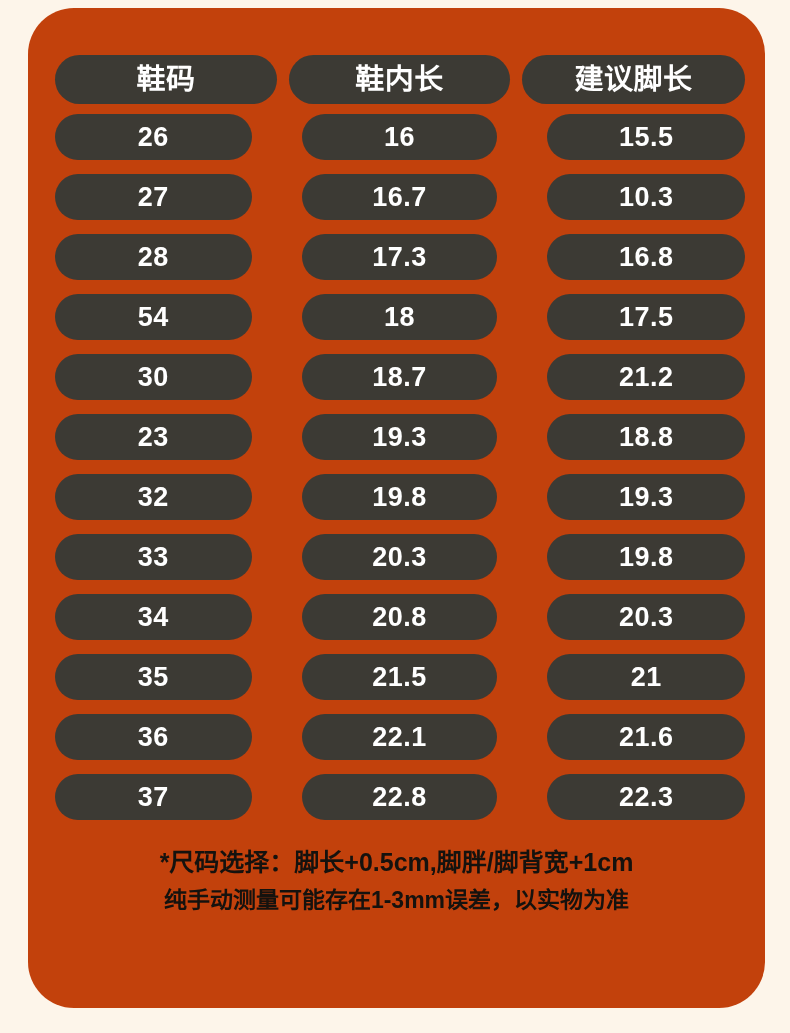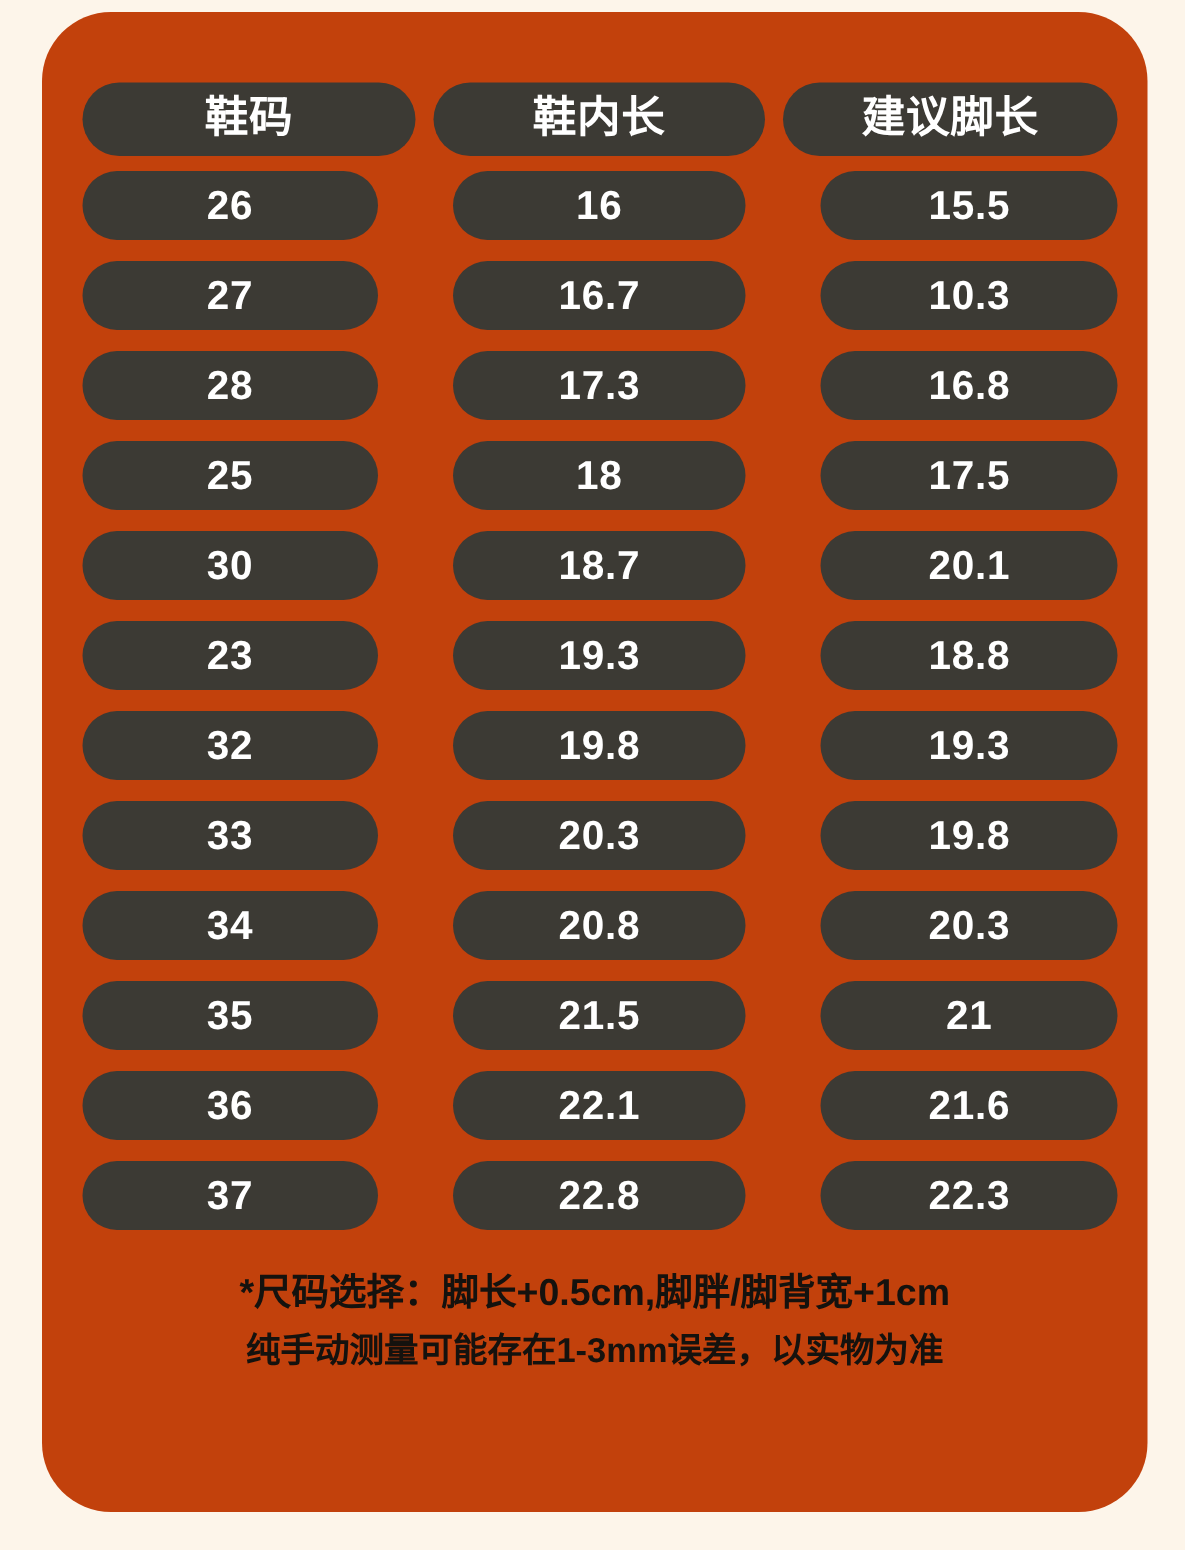--- a/index.html
+++ b/index.html
@@ -124,29 +124,29 @@
       <div class="pill col-2">10.3</div>
     </div>
 
     <div class="table-row data-row">
       <div class="pill col-0">28</div>
       <div class="pill col-1">17.3</div>
       <div class="pill col-2">16.8</div>
     </div>
 
     <div class="table-row data-row">
-      <div class="pill col-0">25</div>
+      <div class="pill col-0">54</div>
       <div class="pill col-1">18</div>
       <div class="pill col-2">17.5</div>
     </div>
 
     <div class="table-row data-row">
       <div class="pill col-0">30</div>
       <div class="pill col-1">18.7</div>
-      <div class="pill col-2">20.1</div>
+      <div class="pill col-2">21.2</div>
     </div>
 
     <div class="table-row data-row">
       <div class="pill col-0">23</div>
       <div class="pill col-1">19.3</div>
       <div class="pill col-2">18.8</div>
     </div>
 
     <div class="table-row data-row">
       <div class="pill col-0">32</div>

